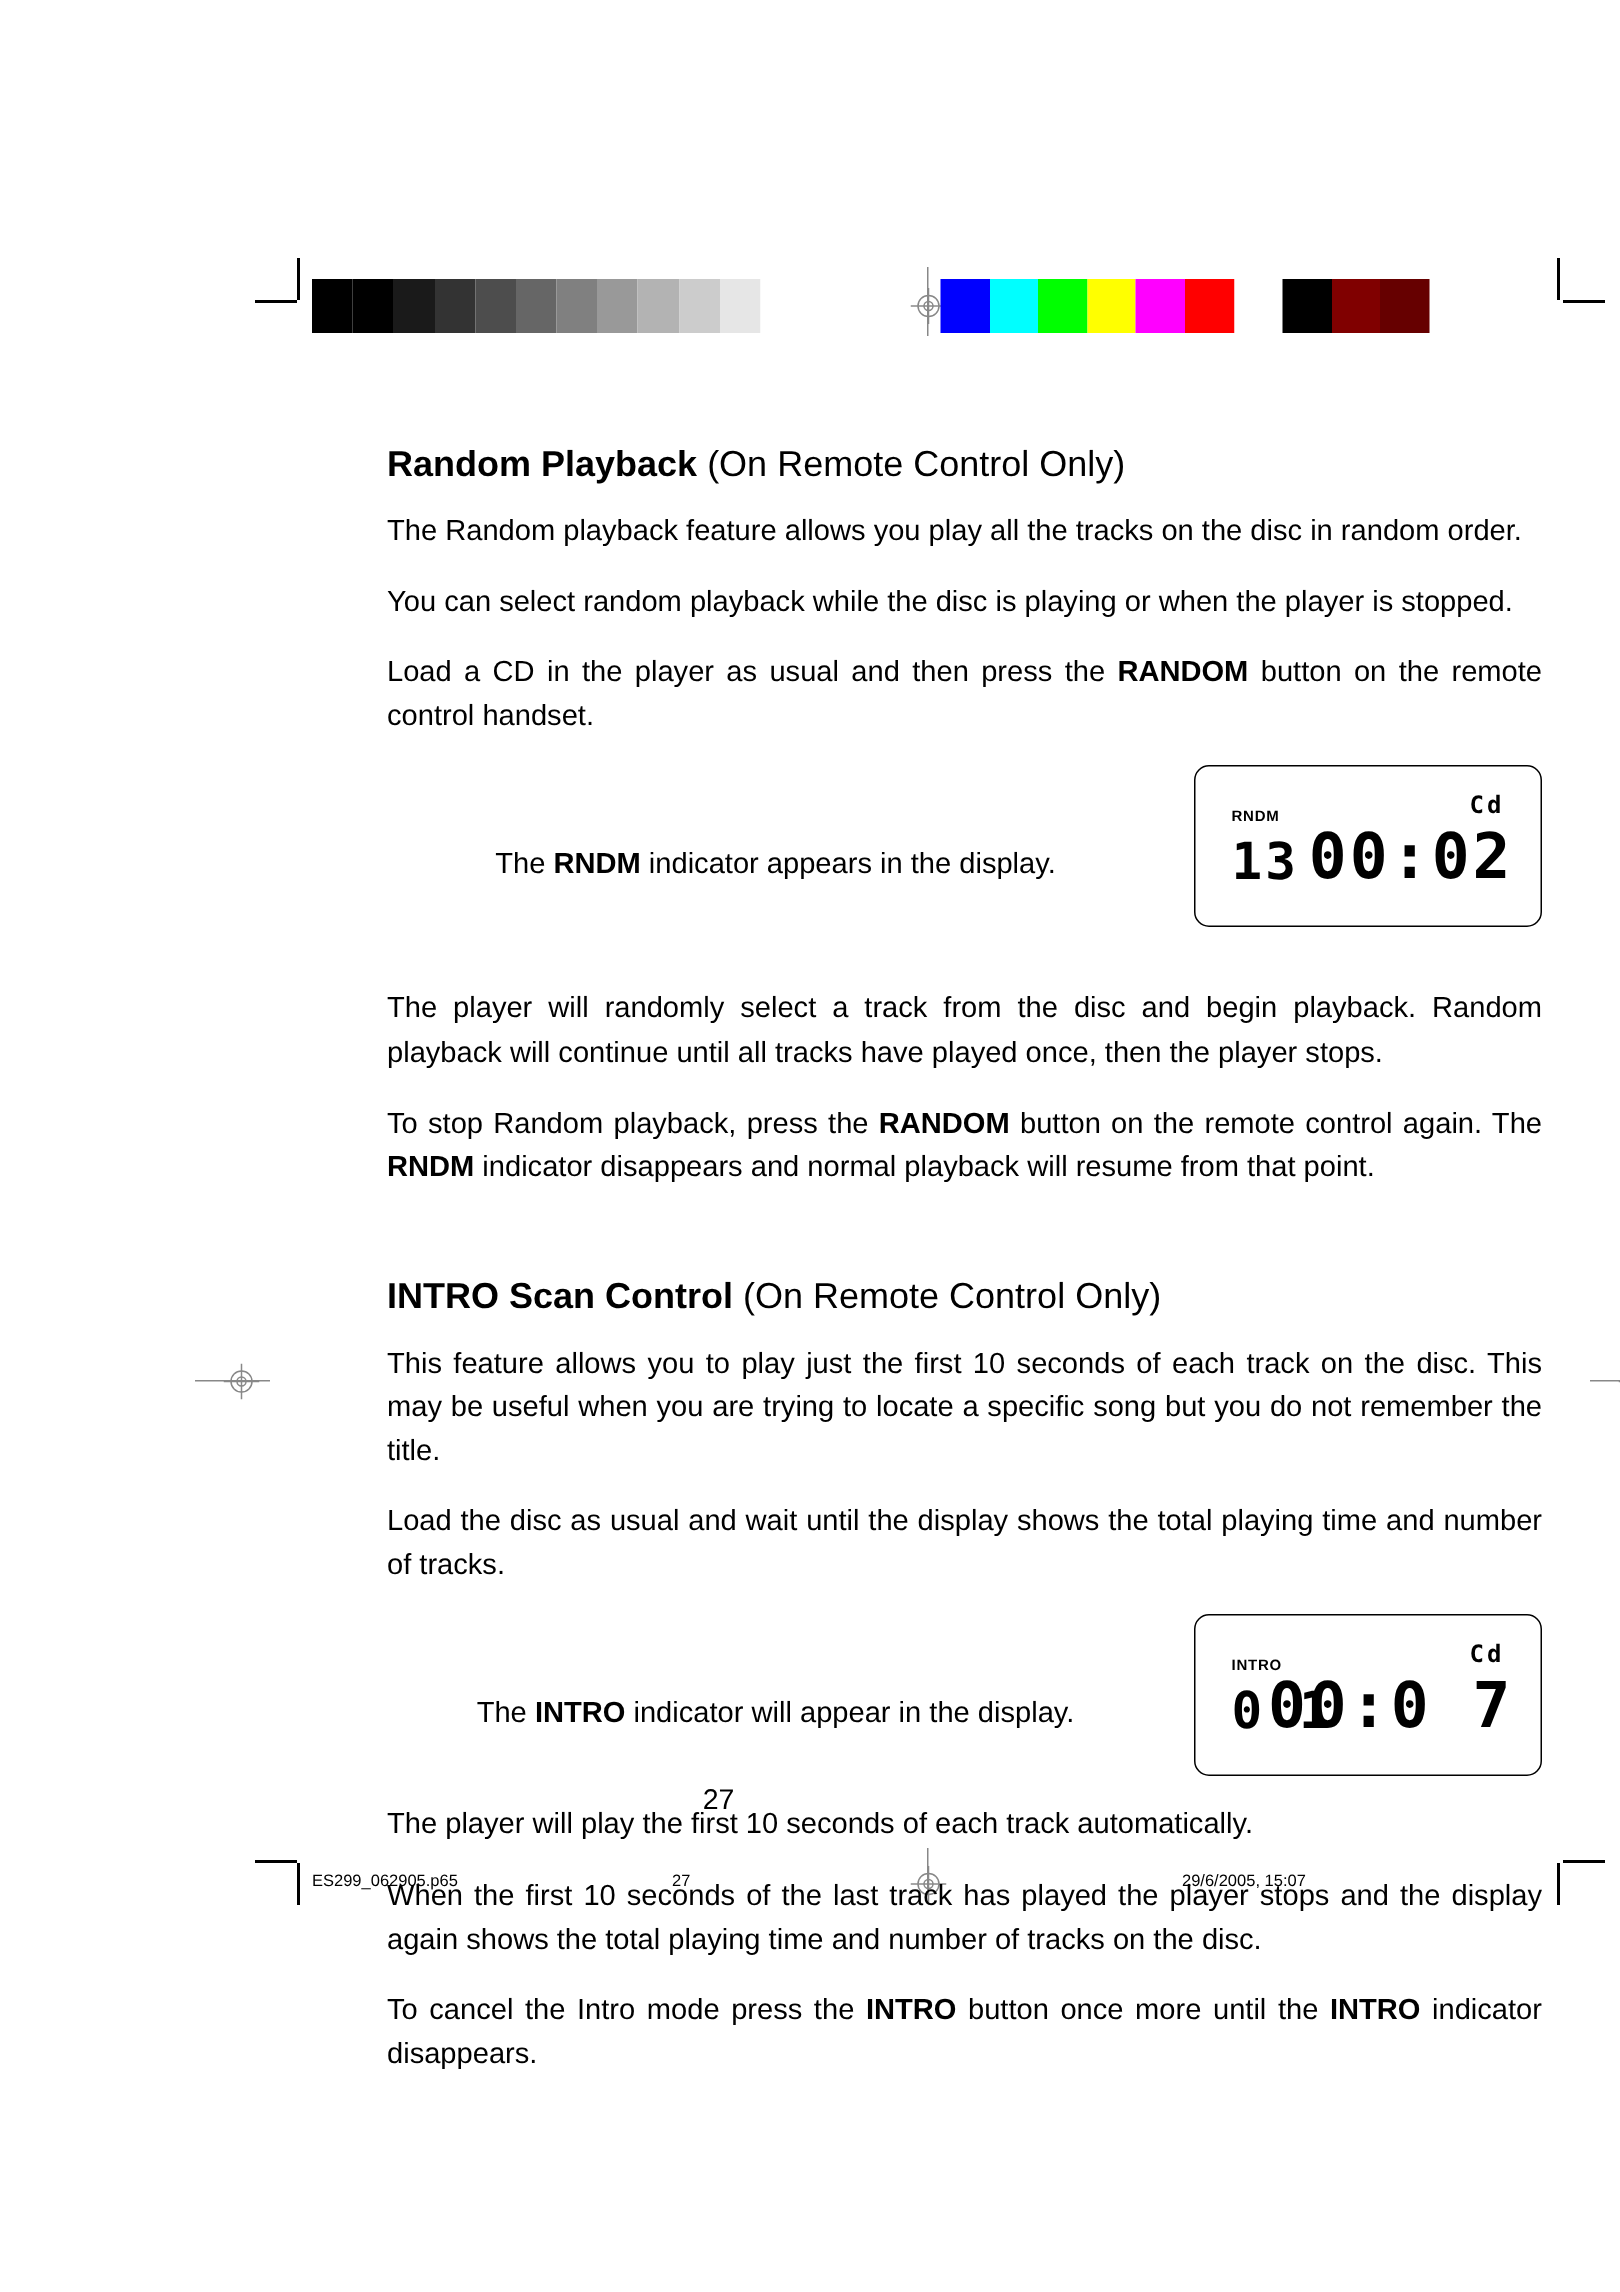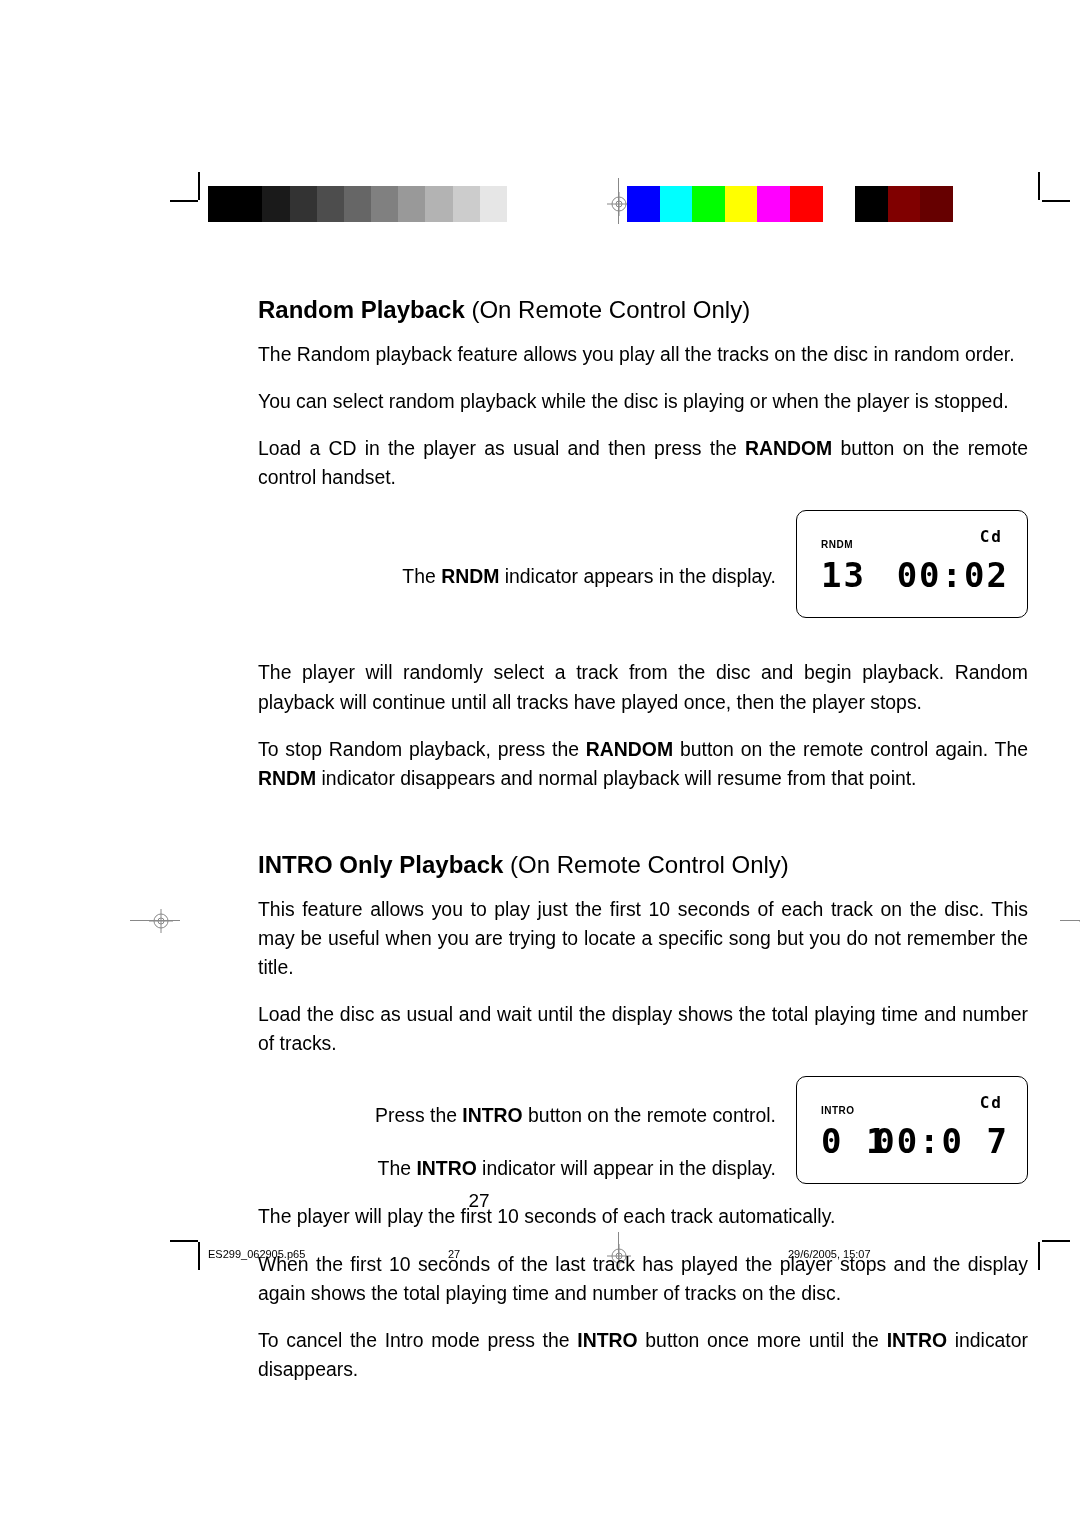--- a/index.html
+++ b/index.html
@@ -39,29 +39,29 @@
 
   
   .content { position: absolute; left: 258px; top: 296px; width: 770px; }
   .h2 { font-size: 24px; font-weight: bold; margin-bottom: 16px; }
   .h2 .light { font-weight: normal; }
   p { font-size: 19.4px; line-height: 1.5; margin-bottom: 18px; text-align: justify; }
   .b { font-weight: bold; }
 
   .row-with-display { display: flex; align-items: center; gap: 20px; margin-bottom: 18px; }
   .row-with-display .text { flex: 1; }
-  .row-with-display .text p { margin-bottom: 0; text-align: right; margin-top: 24px; }
+  .row-with-display .text p { margin-bottom: 0; text-align: center; margin-top: 24px; }
   .intro-block .text p { margin-bottom: 14px; }
   .intro-block .text p:last-child { margin-bottom: 0; }
 
   .lcd { border: 1.5px solid #000; border-radius: 10px; width: 232px; height: 108px; position: relative; flex-shrink: 0; }
   .lcd .indic { position: absolute; top: 28px; left: 24px; font-size: 10px; font-weight: bold; letter-spacing: 0.5px; }
   .lcd .cd { position: absolute; top: 16px; right: 24px; font-family: monospace; font-size: 16px; font-weight: bold; letter-spacing: 2px; }
   .lcd .track { position: absolute; bottom: 22px; left: 24px; font-family: monospace; font-size: 34px; font-weight: bold; letter-spacing: 2px; }
-  .lcd .time { position: absolute; bottom: 22px; right: 18px; font-family: monospace; font-size: 34px; font-weight: bold; letter-spacing: 2px; }
+  .lcd .time { position: absolute; bottom: 22px; right: 18px; font-family: monospace; font-size: 42px; font-weight: bold; letter-spacing: 2px; }
 
   .section2 { margin-top: 58px; }
 
   .pagenum { position: absolute; left: 0; right: 0; text-align: center; top: 1190px; font-size: 19px; }
 
   .footer { position: absolute; top: 1248px; left: 208px; width: 750px; display: flex; font-size: 11px; color: #000; }
   .footer .f1 { flex: 0 0 240px; }
   .footer .f2 { flex: 0 0 220px; }
   .footer .f3 { flex: 1; text-align: left; padding-left: 120px; }
 
@@ -170,30 +170,27 @@
       </div>
     </div>
 
     <p>The player will randomly select a track from the disc and begin playback. Random playback will continue until all tracks have played once, then the player stops.</p>
     <p>
       <span>To stop Random playback, press the </span><span class="b">RANDOM</span><span> button on the remote control again. The </span><span class="b">RNDM</span><span> indicator disappears and normal playback will resume from that point.</span>
     </p>
 
     <div class="section2">
       <div class="h2">
-        <span>INTRO Only Playback</span><span class="light"> (On Remote Control Only)</span>
+        <span>INTRO Scan Control</span><span class="light"> (On Remote Control Only)</span>
       </div>
       <p>This feature allows you to play just the first 10 seconds of each track on the disc. This may be useful when you are trying to locate a specific song but you do not remember the title.</p>
       <p>Load the disc as usual and wait until the display shows the total playing time and number of tracks.</p>
 
       <div class="row-with-display intro-block">
         <div class="text">
-          <p>
-            <span>Press the </span><span class="b">INTRO</span><span> button on the remote control.</span>
-          </p>
           <p>
             <span>The </span><span class="b">INTRO</span><span> indicator will appear in the display.</span>
           </p>
         </div>
         <div class="lcd">
           <div class="indic">INTRO</div>
           <div class="cd">Cd</div>
           <div class="track">0 1</div>
           <div class="time">00:0 7</div>
         </div>

